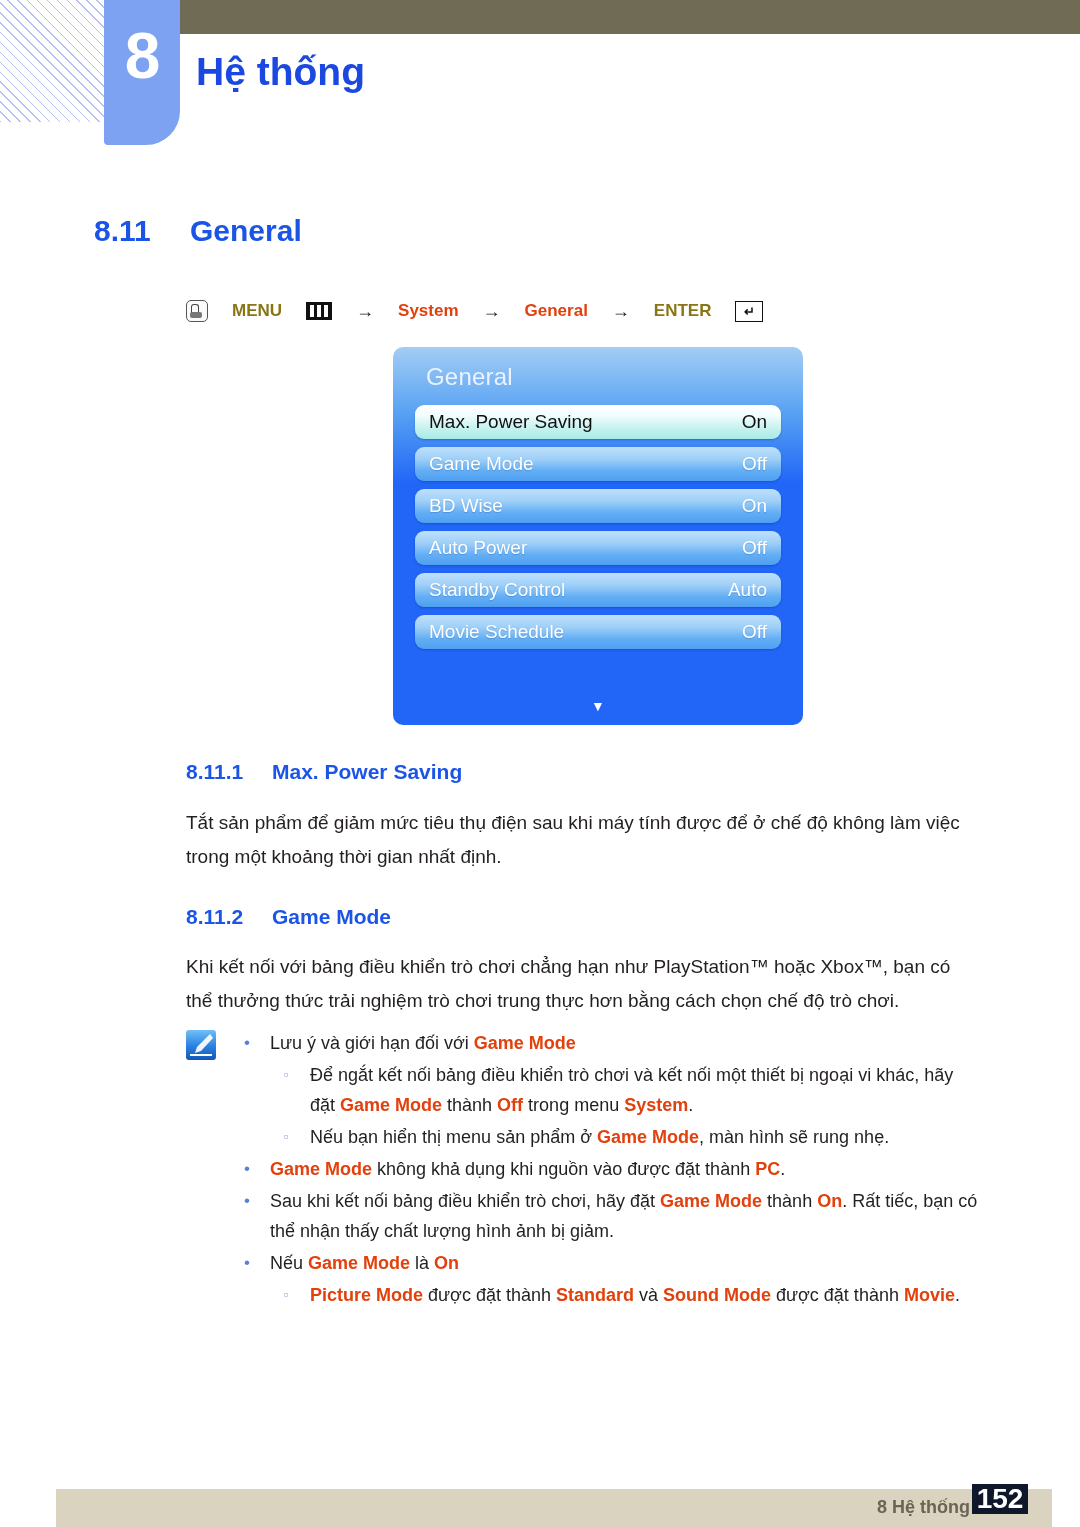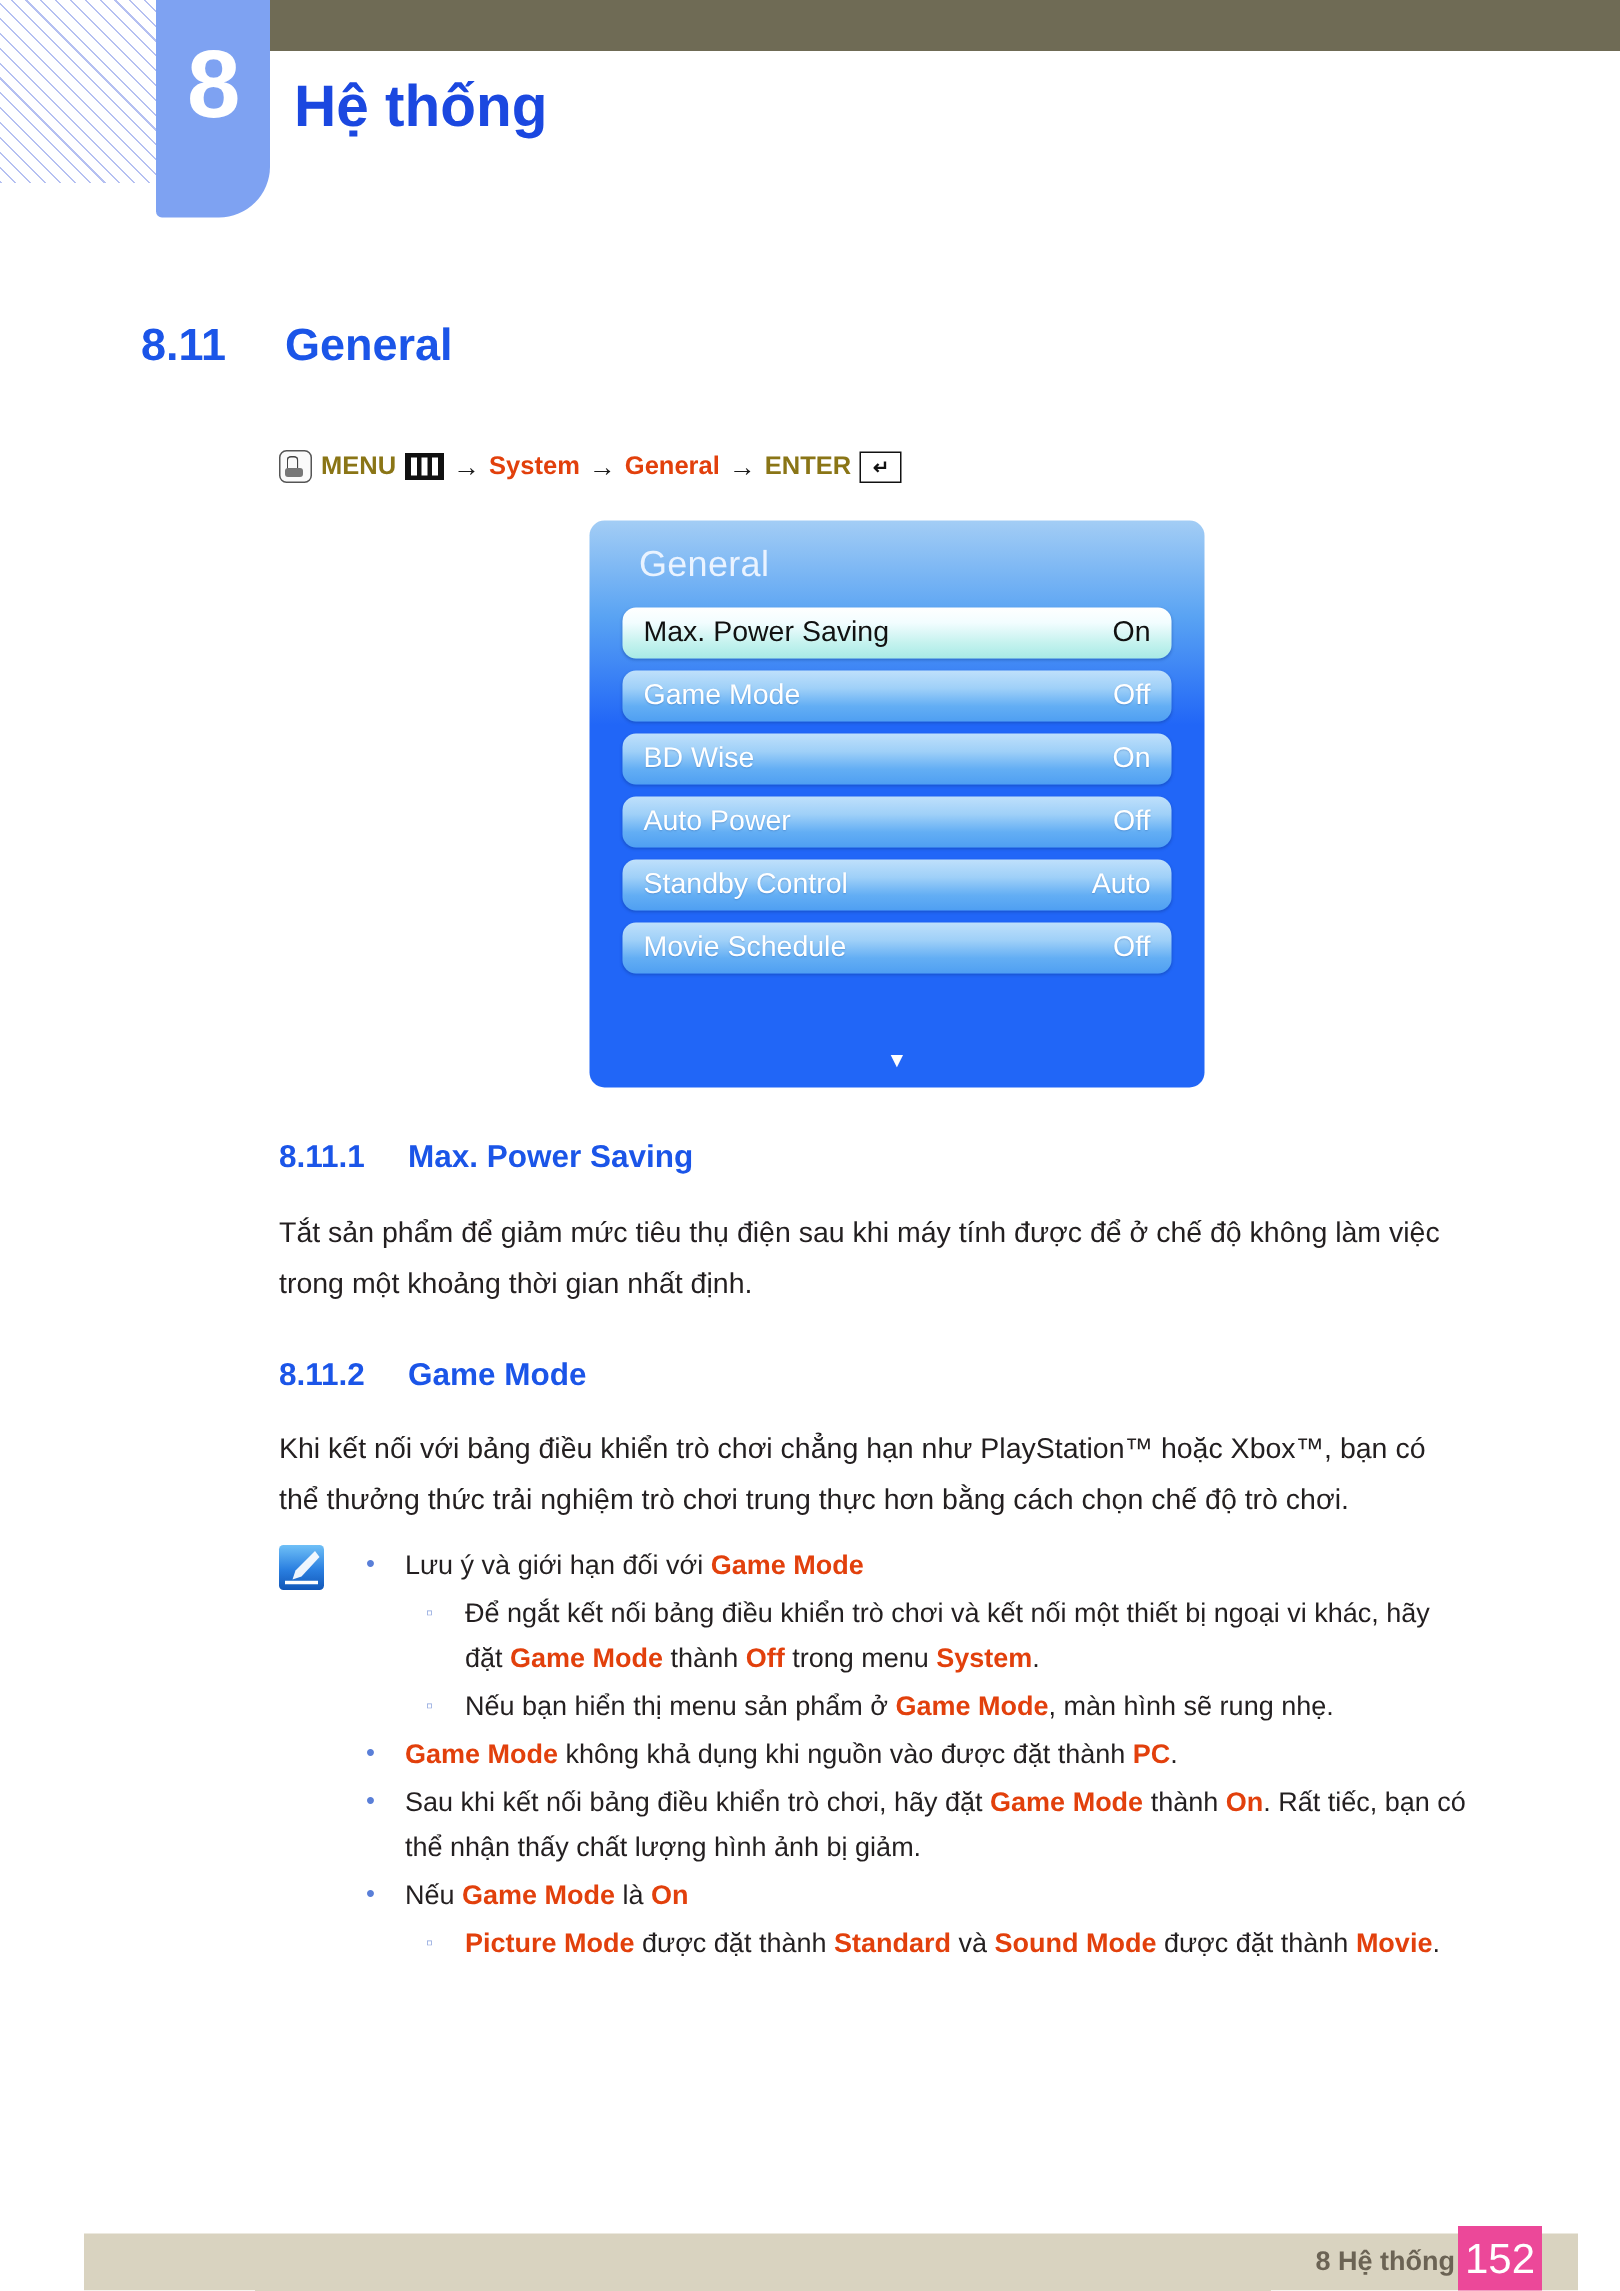--- a/index.html
+++ b/index.html
@@ -95,21 +95,21 @@
   .subsec .num { display: inline-block; min-width: 86px; }
   #subsec-1 { top: 760px; }
   #subsec-2 { top: 905px; }
 
   
   .breadcrumb {
     position: absolute;
     left: 186px; top: 300px;
     display: flex;
     align-items: center;
-    gap: 6px;
+    gap: 24px;
     font-size: 17px;
     font-weight: bold;
     white-space: nowrap;
   }
   .bc-menu-icon {
     width: 20px; height: 20px;
     border: 1.6px solid #555;
     border-radius: 5px;
     background: #fafafa;
     position: relative;
@@ -281,25 +281,25 @@
     right: 110px; top: 1497px;
     font-size: 18px;
     font-weight: bold;
     color: #6b6354;
     white-space: nowrap;
     text-align: right;
   }
   .footer-page {
     position: absolute;
     left: 972px; top: 1484px;
-    width: 56px; height: 44px;
-    background: #ec4899;
+    width: 56px; height: 30px;
+    background: #0f172a;
     color: #ffffff;
     font-size: 28px;
-    font-weight: normal;
+    font-weight: bold;
     display: flex;
     align-items: center;
     justify-content: center;
   }
 </style>
 </head>
 <body>
 
 <div class="page-header">
   <div class="hatch"></div>

